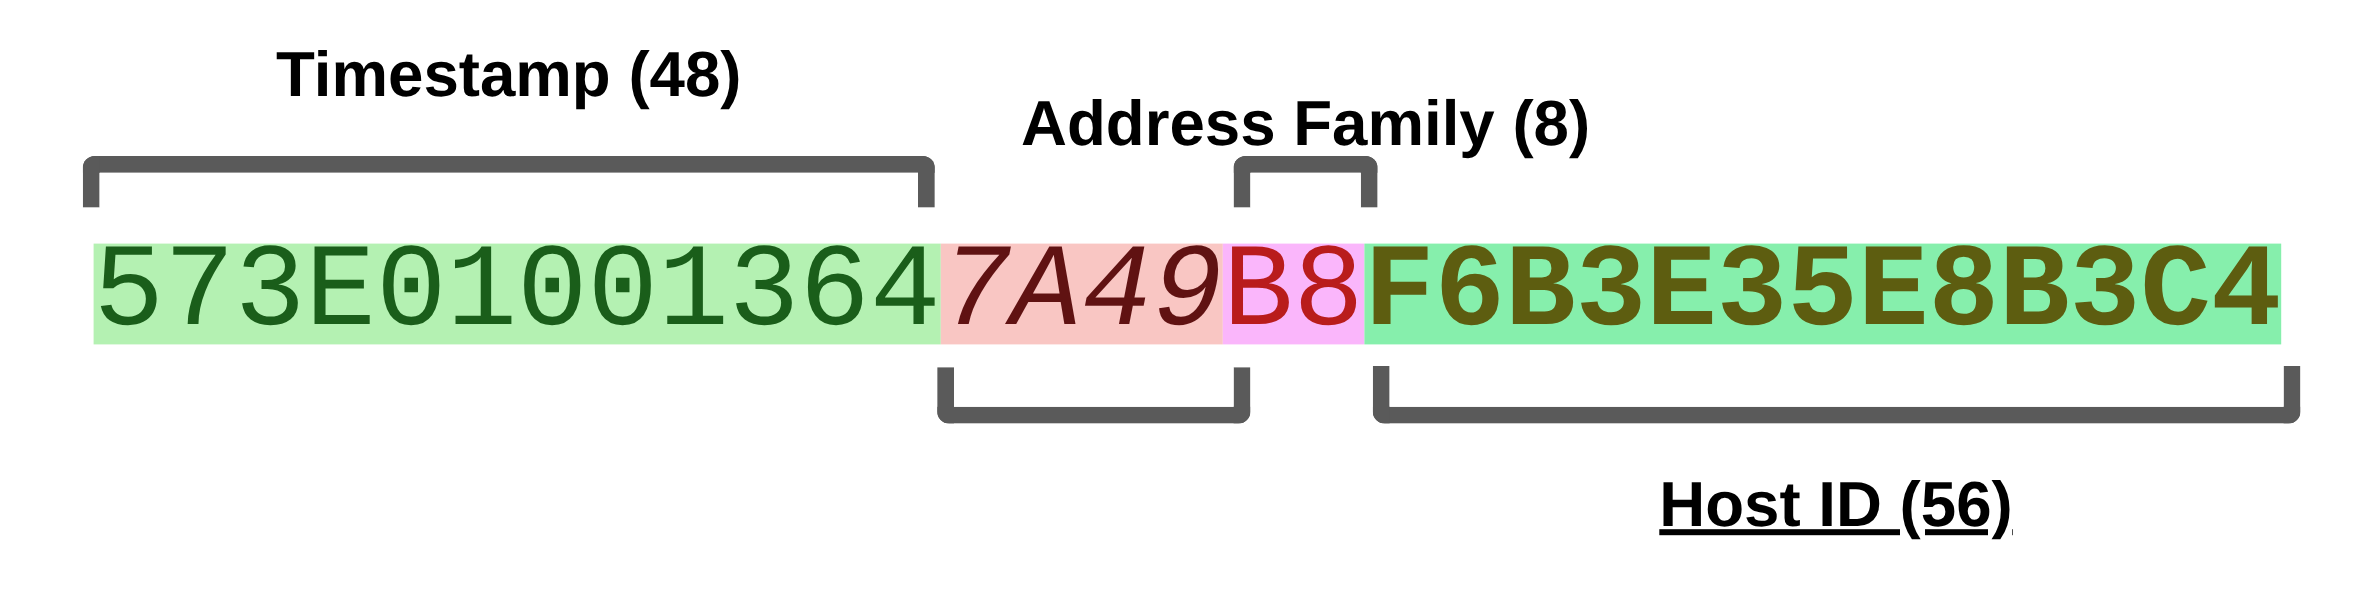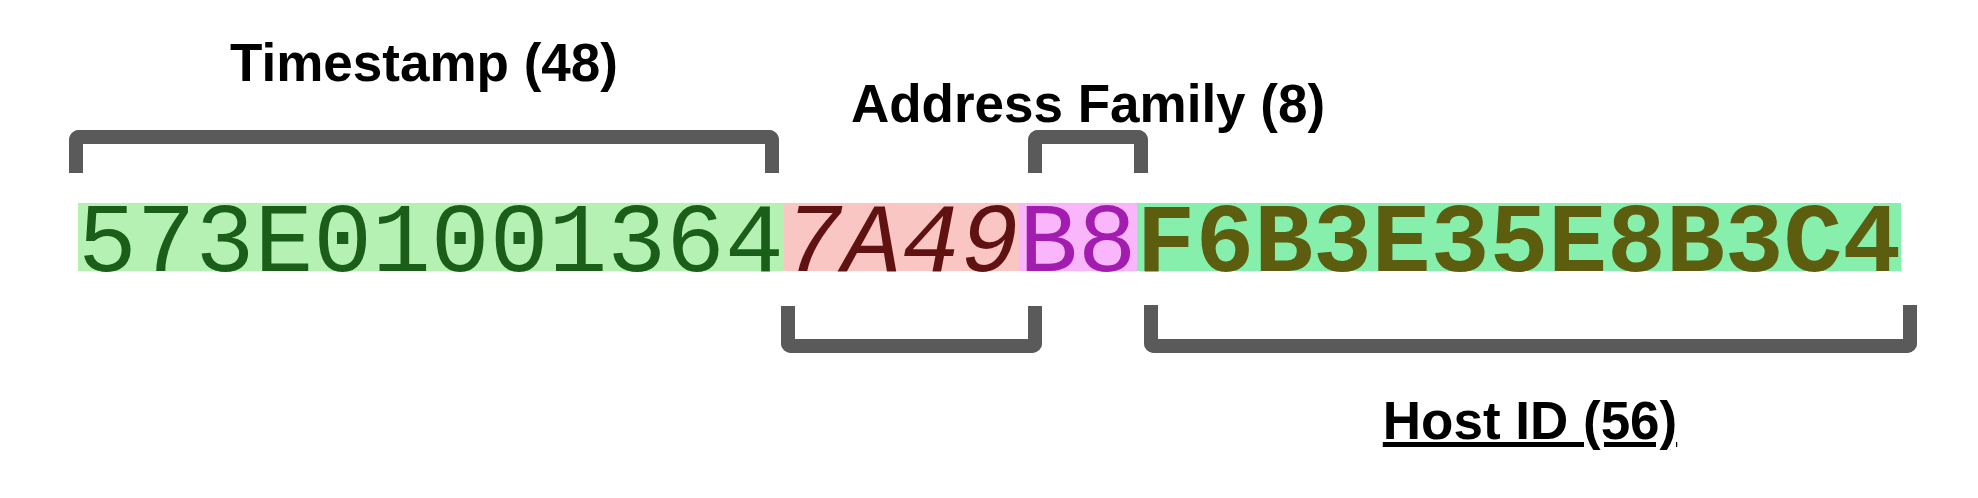--- a/index.html
+++ b/index.html
@@ -50,21 +50,21 @@
 
   .hex-row {
     position: absolute;
     left: 78px;
     top: 203px;
     height: 84px;
     display: flex;
     flex-direction: row;
   }
   .hex-seg {
-    height: 68px;
+    height: 84px;
     line-height: 84px;
     font-family: "Liberation Mono", monospace;
     font-size: 98px;
     white-space: pre;
   }
 </style>
 </head>
 <body>
 
 <div class="canvas">
@@ -73,21 +73,21 @@
 
   <div class="field-label label-address-family" style="color: rgb(0, 0, 0);">Address Family (8)</div>
 
   <div class="bracket bracket-top bracket-timestamp" style="border-color: rgb(90, 90, 90);"></div>
 
   <div class="bracket bracket-top bracket-address-family" style="border-color: rgb(90, 90, 90);"></div>
 
   <div class="hex-row">
     <span class="hex-seg" style="background-color: rgb(180, 241, 178); color: rgb(26, 94, 26);">573E01001364</span>
     <span class="hex-seg" style="background-color: rgb(249, 198, 195); color: rgb(96, 18, 18); font-style: italic;">7A49</span>
-    <span class="hex-seg" style="background-color: rgb(250, 182, 251); color: #a21caf;">B8</span>
+    <span class="hex-seg" style="background-color: rgb(250, 182, 251); color: #b91c1c;">B8</span>
     <span class="hex-seg" style="background-color: #86efac; color: rgb(93, 93, 16); font-weight: bold;">F6B3E35E8B3C4</span>
   </div>
 
   <div class="bracket bracket-bottom bracket-reserved" style="border-color: rgb(90, 90, 90);"></div>
 
   <div class="bracket bracket-bottom bracket-host-id" style="border-color: rgb(90, 90, 90);"></div>
 
 
   <div class="field-label label-host-id" style="color: rgb(0, 0, 0); text-decoration: underline;">Host ID (56)</div>
 

